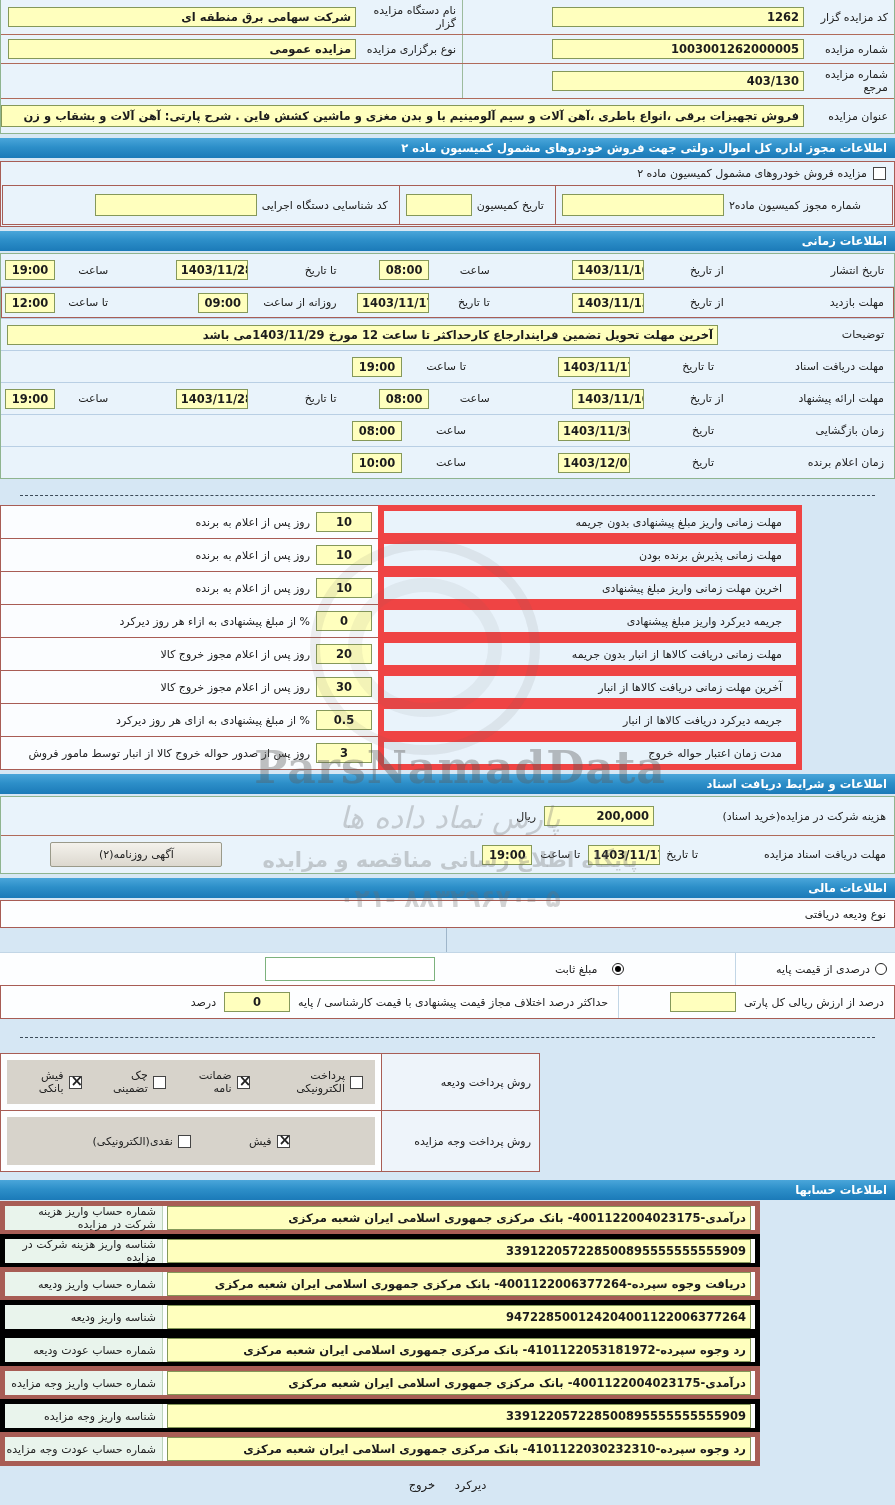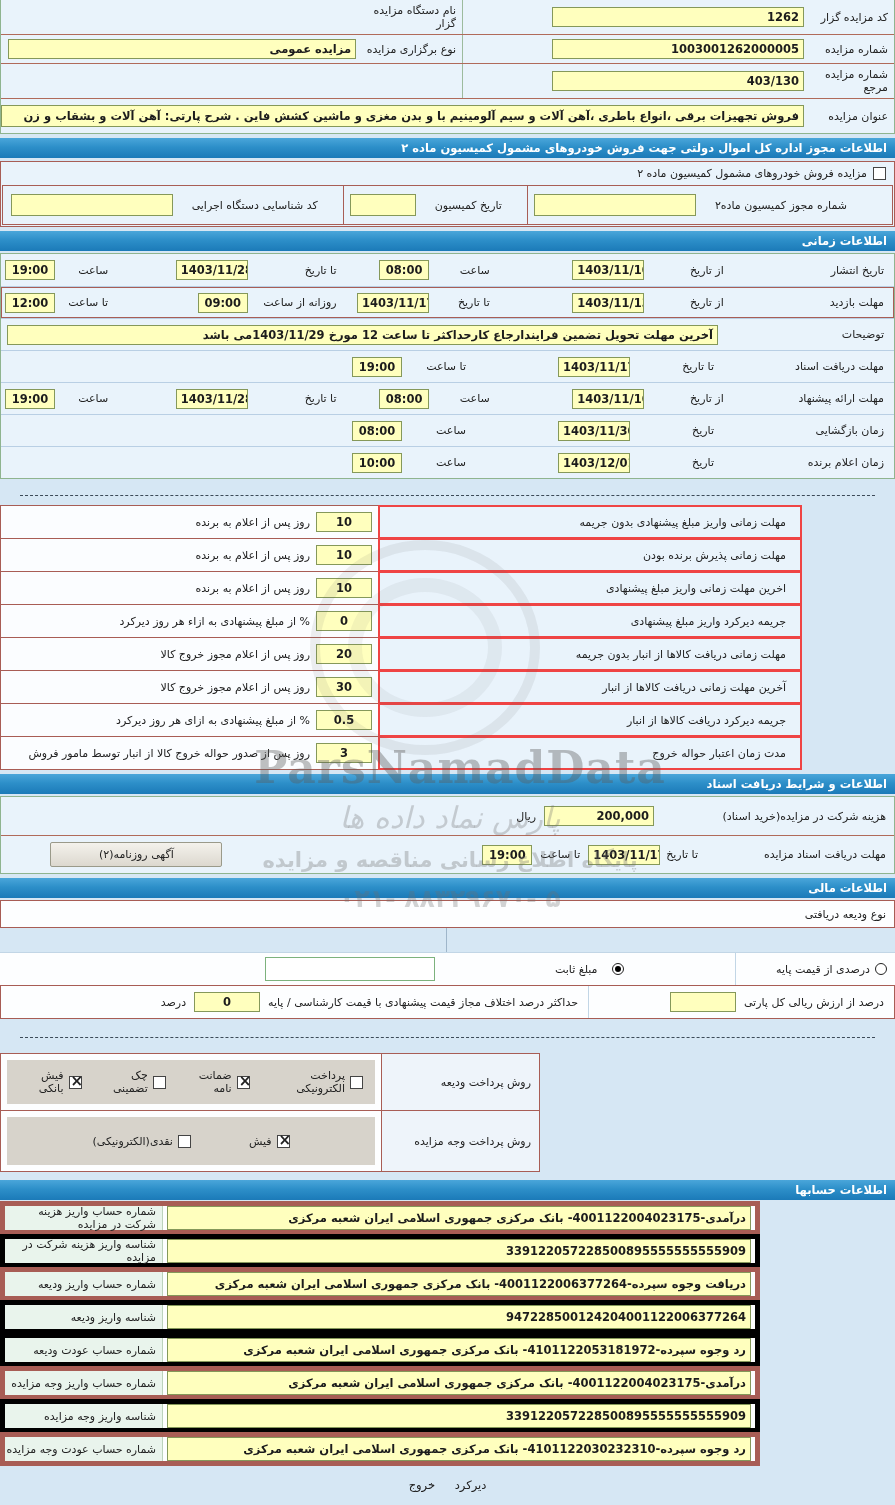--- a/index.html
+++ b/index.html
@@ -52,21 +52,21 @@
   .tval { text-align: left; }
   .tval .ybox { text-align: right; }
   .titlerow { display: flex; align-items: center; padding: 6px 0; }
   .titlebox { flex: 1; margin-left: 0; }
   .titlebox .ybox { width: 100%; height: 22px; line-height: 20px; }
 
   
   .commission { border: 1px solid #a85d55; margin-top: 3px; background: #e9f3fb; }
   .com-check { display: flex; align-items: center; gap: 6px; padding: 5px 8px; }
   .com-fields { display: flex; align-items: center; border: 1px solid #a85d55; margin: 0 1px 1px 1px; padding: 8px 4px; }
-  .cfl { padding: 0 19px; }
+  .cfl { padding: 0 5px; }
   .cinput { background: #ffffbe; border: 1px solid #85985a; height: 22px; display: inline-block; }
   .sep-red { width: 1px; align-self: stretch; background: #a85d55; margin: -8px 6px; }
 
   
   .cb {
     width: 13px; height: 13px; background: #fff; border: 1px solid #444;
     display: inline-block; position: relative; flex: 0 0 auto;
   }
   .cb.checked::after {
     content: "×"; position: absolute; top: -3px; left: 1px;
@@ -92,21 +92,21 @@
   .sc.v4 { flex: 1; text-align: right; }
   .notesbox { flex: 1; margin-left: 6px; }
   .notesbox .ybox { width: 100%; }
 
   
   .dashedwrap { margin: 6px 2px 0 2px; padding: 10px 18px; }
   .dashedline { border-top: 1px dashed #3c4a58; height: 0; }
   .penwrap { width: 802px; margin-right: auto; margin-left: 0; }
   .prow { display: flex; align-items: stretch; height: 34px; margin-top: -1px; }
   .plabel {
-    width: 424px; border: 2px solid #ef4444; background: #e9f3fb;
+    width: 424px; border: 6px solid #ef4444; background: #e9f3fb;
     display: flex; align-items: center; padding-right: 14px; order: 0;
   }
   .pval {
     flex: 1; border: 1px solid #a85d55; border-right: none; background: #fbfdff;
     display: flex; align-items: center; gap: 6px; padding-right: 6px;
   }
 
   
   .docs { border: 1px solid #8fb48f; background: #e9f3fb; margin-top: 2px; }
   .docrow { display: flex; align-items: center; height: 38px; }
@@ -121,21 +121,21 @@
 
   
   .finrow1 { border: 1px solid #a85d55; background: #fdfeff; height: 28px; display: flex; align-items: center; padding-right: 8px; margin-top: 2px; }
   .finspacer { height: 24px; position: relative; }
   .finspacer .vline { position: absolute; right: 448px; top: 0; width: 1px; height: 24px; background: #9fb6ca; }
   .finradio { display: flex; align-items: center; height: 34px; background: #fdfeff; border-top: 1px solid #c2d6e6; border-bottom: 1px solid #c2d6e6; }
   .fr-right { width: 160px; display: flex; align-items: center; gap: 5px; padding-right: 8px; border-left: 1px solid #c2d6e6; align-self: stretch; }
   .fr-mid { width: 300px; display: flex; align-items: center; gap: 15px; justify-content: flex-end; padding-left: 120px; align-self: stretch; }
   .fr-input { width: 170px; height: 24px; background: #fff; border: 1px solid #7db27d; margin-left: 28px; }
   .finpct { display: flex; align-items: center; height: 34px; border: 1px solid #a85d55; background: #fdfeff; margin-top: -1px; }
-  .fp-right { width: 306px; display: flex; align-items: center; gap: 8px; padding-right: 10px; border-left: 1px solid #c2d6e6; align-self: stretch; }
+  .fp-right { width: 276px; display: flex; align-items: center; gap: 8px; padding-right: 10px; border-left: 1px solid #c2d6e6; align-self: stretch; }
   .fp-left { flex: 1; display: flex; align-items: center; gap: 8px; padding-right: 10px; }
   .fp-input { width: 66px; height: 20px; background: #ffffbe; border: 1px solid #85985a; }
 
   
   .paytable { margin-left: 0; width: 540px; margin-right: 355px; margin-top: 6px; }
   .payrow { display: flex; align-items: stretch; border: 1px solid #a85d55; margin-top: -1px; }
   .paylabel { width: 158px; display: flex; align-items: center; padding-right: 8px; background: #eef4fa; border-left: 1px solid #a85d55; }
   .paybody { flex: 1; padding: 6px; background: #fdfeff; }
   .graypanel { background: #d7d3cb; height: 100%; display: flex; align-items: center; padding: 0 12px; gap: 18px; }
   .payrow.r1 { height: 58px; }
@@ -191,20 +191,21 @@
 <body>
 
 <div class="toptable">
   <div class="toprow">
     <div class="half right">
       <span class="tlabel lbl">کد مزایده گزار</span>
       <span class="tval"><span class="ybox num" style="width:252px">1262</span></span>
     </div>
     <div class="half left">
       <span class="tlabel wide lbl">نام دستگاه مزایده گزار</span>
+      <span class="tval"><span class="ybox" style="width:348px">شرکت سهامی برق منطقه ای</span></span>
     </div>
   </div>
   <div class="toprow">
     <div class="half right">
       <span class="tlabel lbl">شماره مزایده</span>
       <span class="tval"><span class="ybox num" style="width:252px">1003001262000005</span></span>
     </div>
     <div class="half left">
       <span class="tlabel wide lbl">نوع برگزاری مزایده</span>
       <span class="tval"><span class="ybox" style="width:348px">مزایده عمومی</span></span>

